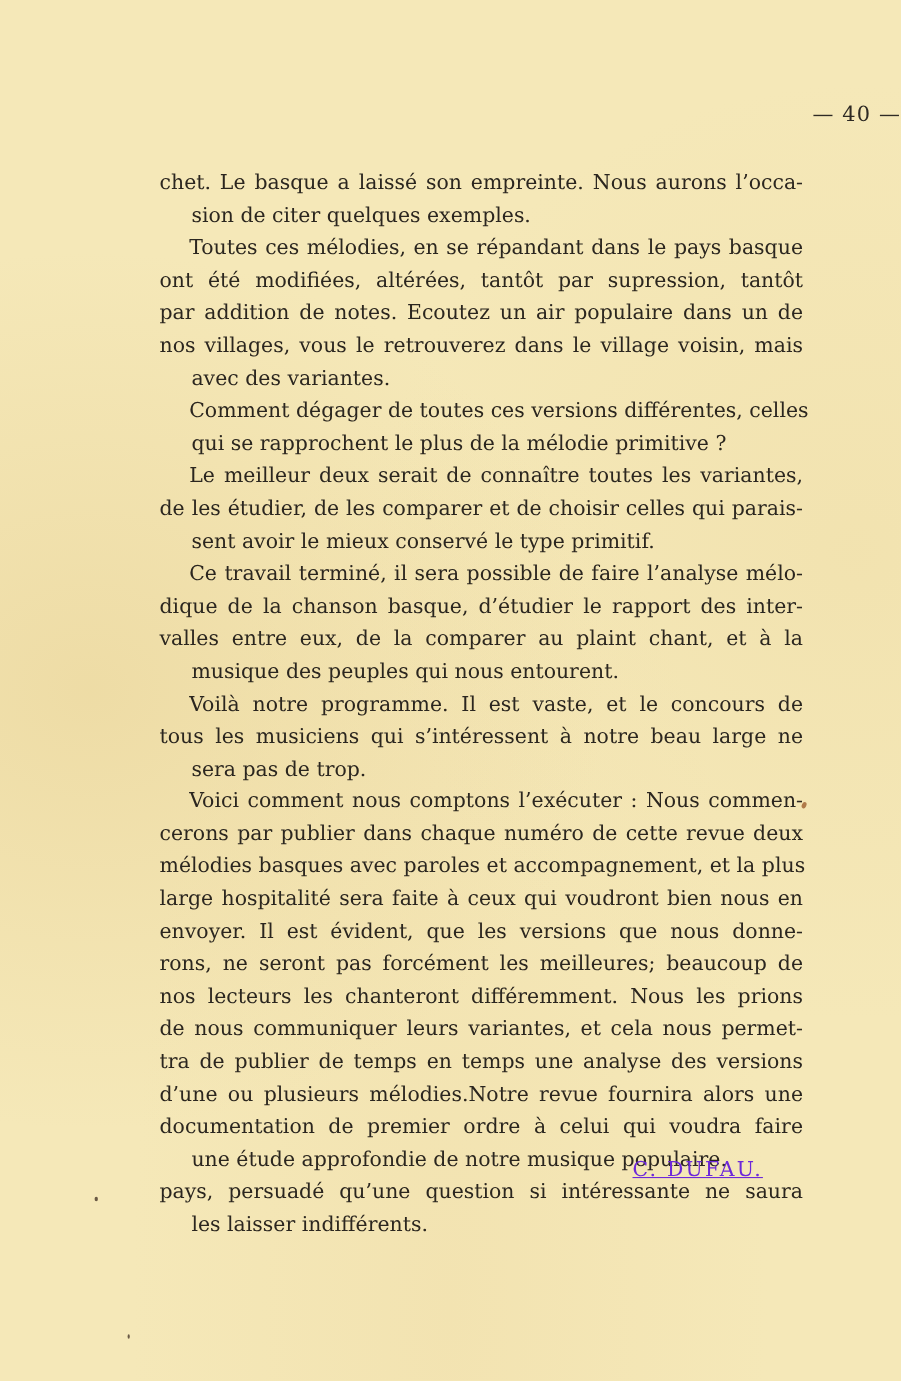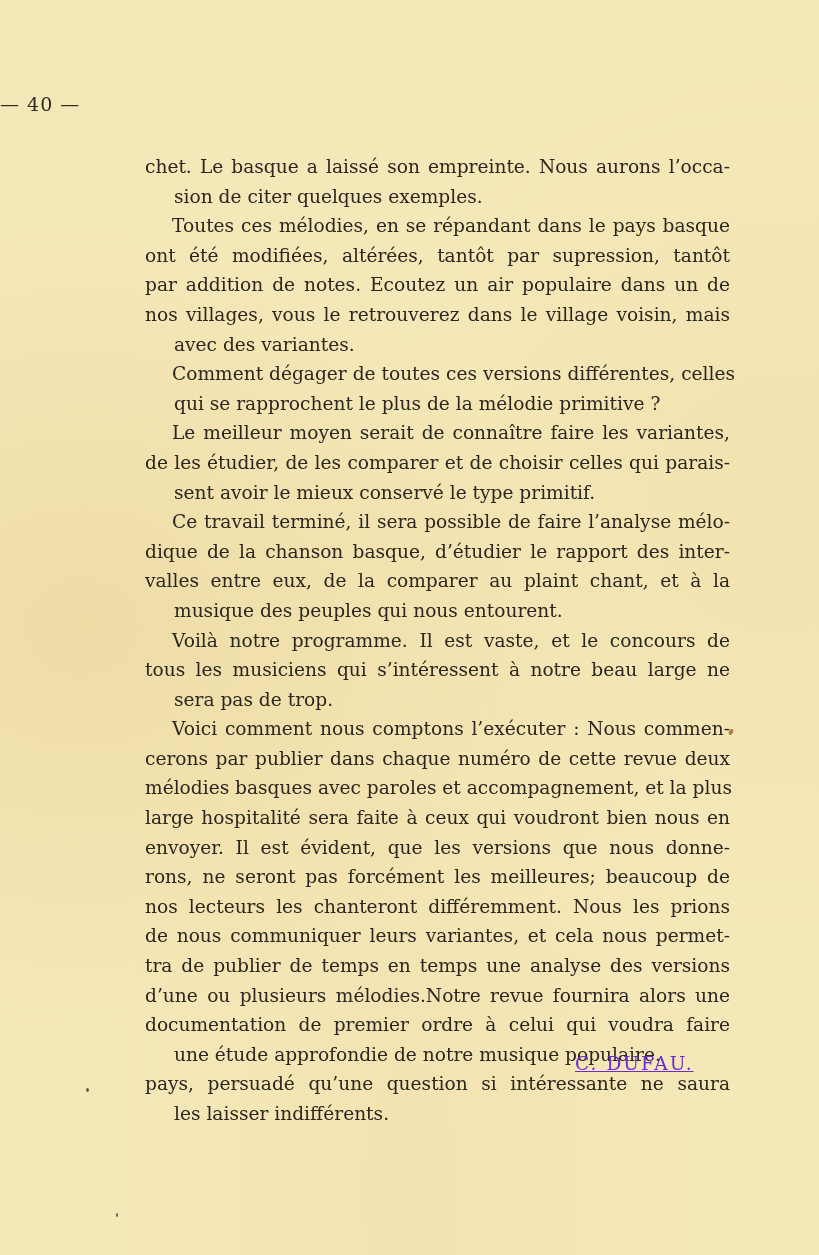--- a/index.html
+++ b/index.html
@@ -22,21 +22,21 @@
   .page {
     position: absolute;
     left: 0; top: 0;
     width: 819px; height: 1255px;
   }
   .folio {
     position: absolute;
     top: 93px;
     left: 0;
     width: 819px;
-    text-align: left;
+    text-align: right;
     font-size: 19px;
     color: #2e2a24;
     letter-spacing: 1px;
   }
   .text-block {
     position: absolute;
     left: 145px;
     top: 152px;
     width: 585px;
   }
@@ -78,21 +78,21 @@
   <div class="text-block" id="text-block">
       <span class="line">chet. Le basque a laissé son empreinte. Nous aurons l’occa-</span>
       <span class="line last">sion de citer quelques exemples.</span>
       <span class="line indent">Toutes ces mélodies, en se répandant dans le pays basque</span>
       <span class="line">ont été modifiées, altérées, tantôt par supression, tantôt</span>
       <span class="line">par addition de notes. Ecoutez un air populaire dans un de</span>
       <span class="line">nos villages, vous le retrouverez dans le village voisin, mais</span>
       <span class="line last">avec des variantes.</span>
       <span class="line indent">Comment dégager de toutes  ces versions différentes, celles</span>
       <span class="line last">qui se rapprochent le plus de la mélodie primitive ?</span>
-      <span class="line indent">Le meilleur moyen serait de connaître faire les variantes,</span>
+      <span class="line indent">Le meilleur deux serait de connaître toutes les variantes,</span>
       <span class="line">de les étudier, de les comparer et de choisir celles qui parais-</span>
       <span class="line last">sent avoir le mieux conservé le type primitif.</span>
       <span class="line indent">Ce travail terminé, il sera possible de faire l’analyse mélo-</span>
       <span class="line">dique de la chanson basque, d’étudier le rapport des inter-</span>
       <span class="line">valles entre eux, de la comparer au plaint chant, et à la</span>
       <span class="line last">musique des peuples qui nous entourent.</span>
       <span class="line indent">Voilà notre programme. Il est vaste, et le concours de</span>
       <span class="line">tous les musiciens qui s’intéressent à notre beau large ne</span>
       <span class="line last">sera pas de trop.</span>
       <span class="line indent">Voici comment nous comptons l’exécuter : Nous commen-</span>

